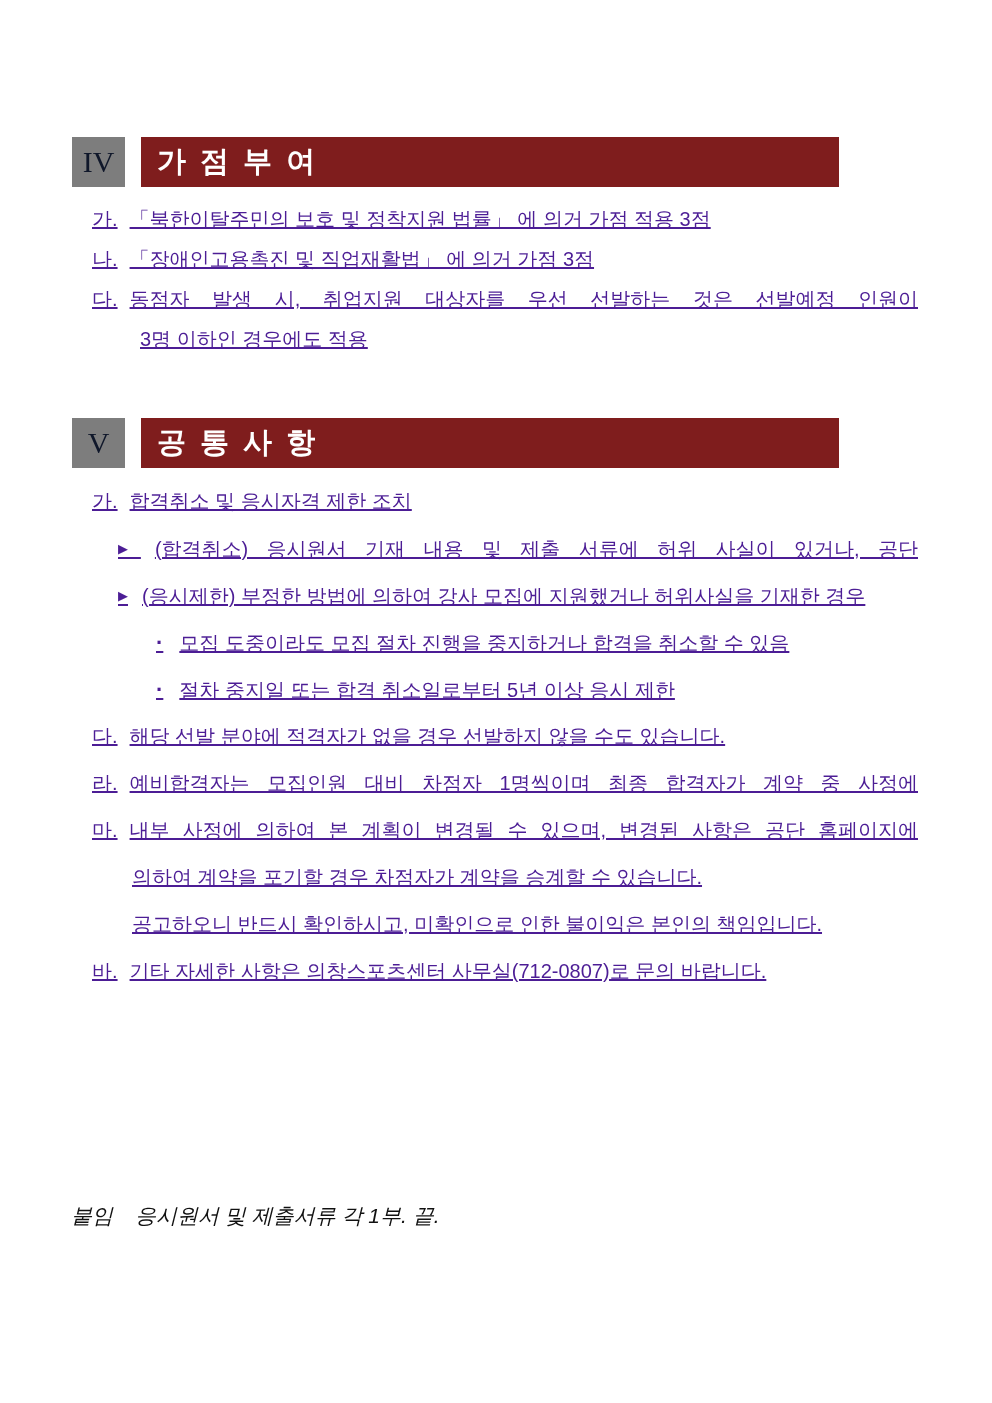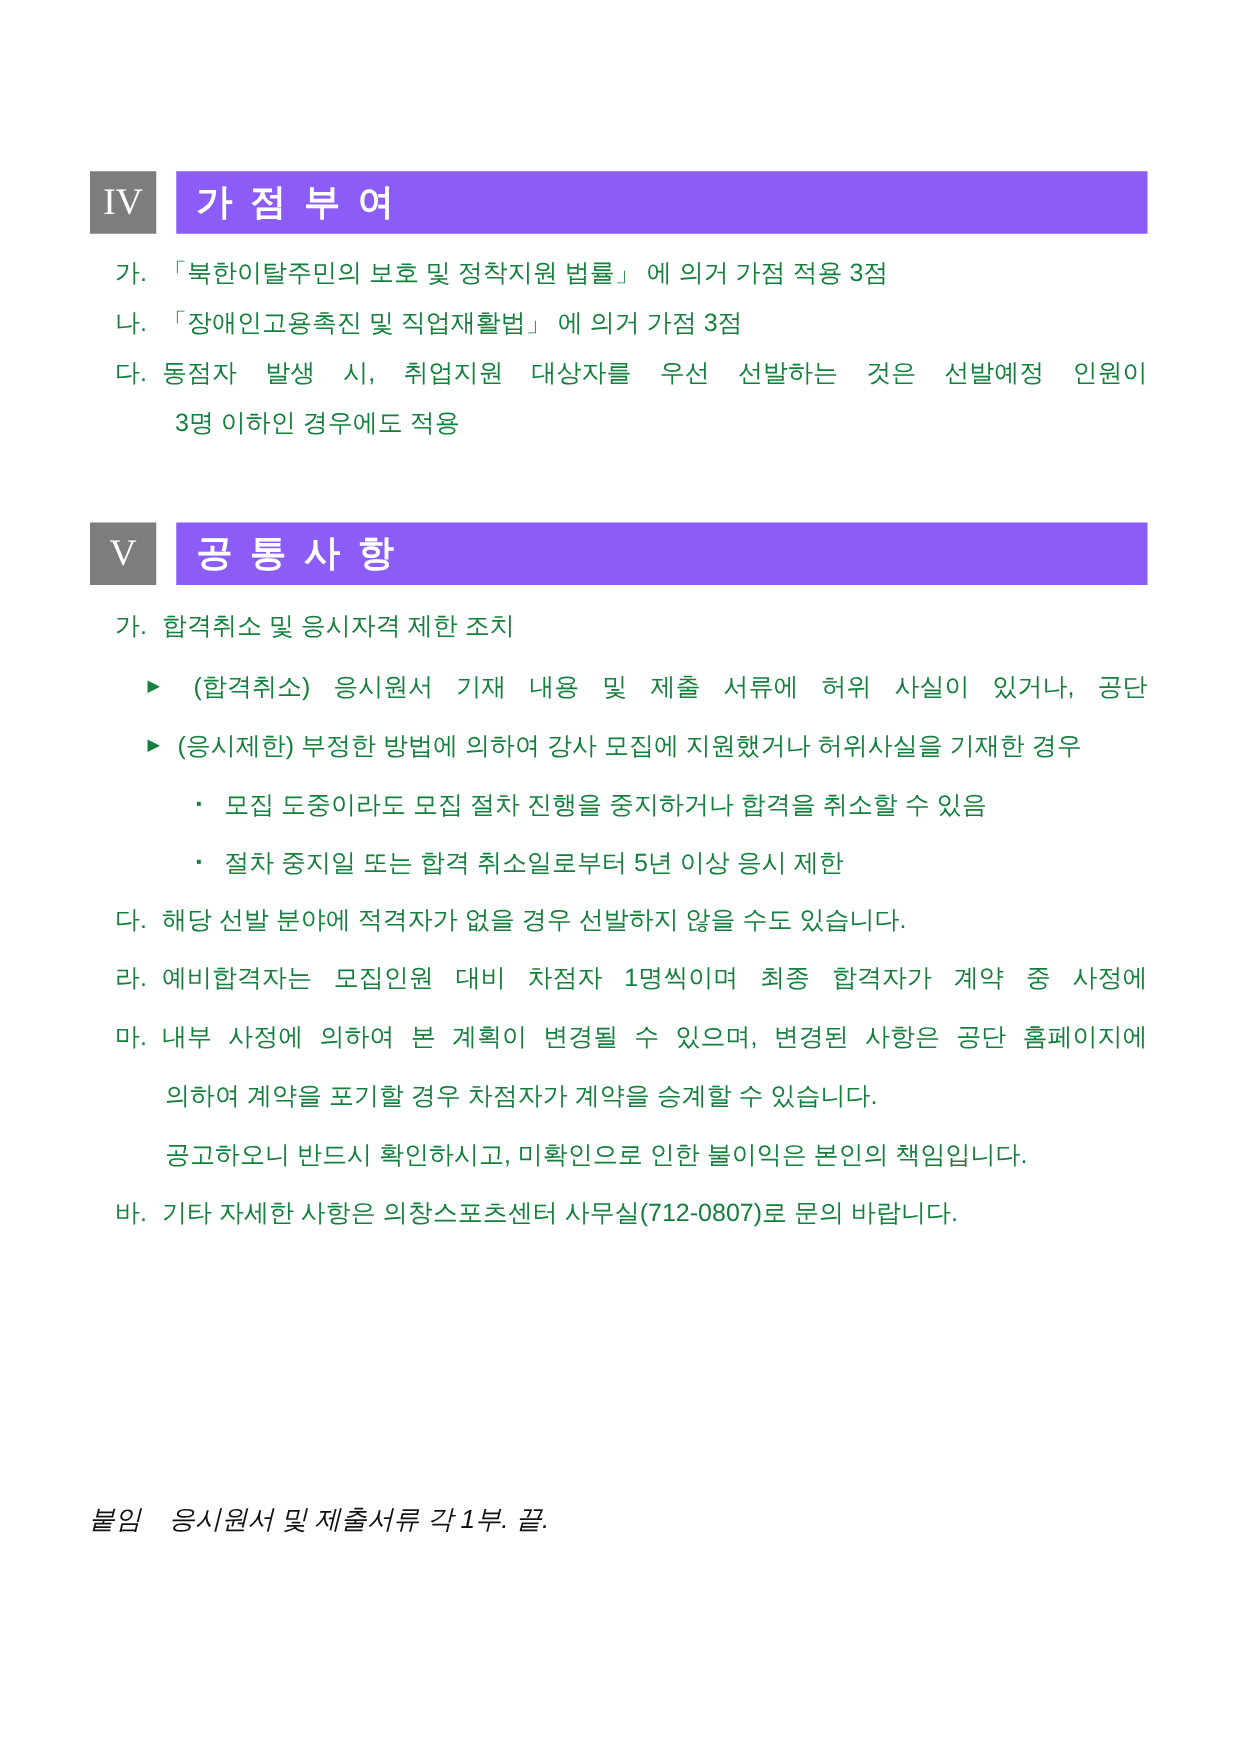--- a/index.html
+++ b/index.html
@@ -12,41 +12,41 @@
     color: #111111;
     overflow: hidden;
   }
 
   
   .section-header { position: absolute; left: 72px; width: 846px; height: 50px; }
   .numeral-badge {
     position: absolute; left: 0; top: 0;
     width: 53px; height: 50px;
     background: #7d7d7d;
-    color: #ffffff;
+    color: #0f172a;
     font-family: "Liberation Serif", "DejaVu Serif", serif;
     font-size: 30px;
     display: flex; align-items: center; justify-content: center;
   }
   .title-bar {
     position: absolute; left: 69px; top: 0;
-    width: 777px; height: 50px;
-    background: #8b5cf6;
+    width: 698px; height: 50px;
+    background: #7f1d1d;
     color: #ffffff;
     font-size: 29px;
     font-weight: bold;
     letter-spacing: 3px;
     display: flex; align-items: center;
     padding-left: 16px;
     box-sizing: border-box;
   }
 
   
   .content { position: absolute; left: 72px; width: 846px; }
-  .line { font-size: 20px; color: #15803d; box-sizing: border-box; }
+  .line { font-size: 20px; color: #4c1d95; box-sizing: border-box; text-decoration: underline; }
   .h40 { height: 40px; line-height: 40px; }
   .h47 { height: 47px; line-height: 47px; }
   .nowrap { white-space: nowrap; }
   .just { text-align: justify; text-align-last: justify; }
 
   .pl-item      { padding-left: 20px; }
   .pl-note      { padding-left: 46px; }
   .pl-cont4     { padding-left: 68px; }
   .pl-arrow     { padding-left: 46px; }
   .pl-arrowcont { padding-left: 61px; }

